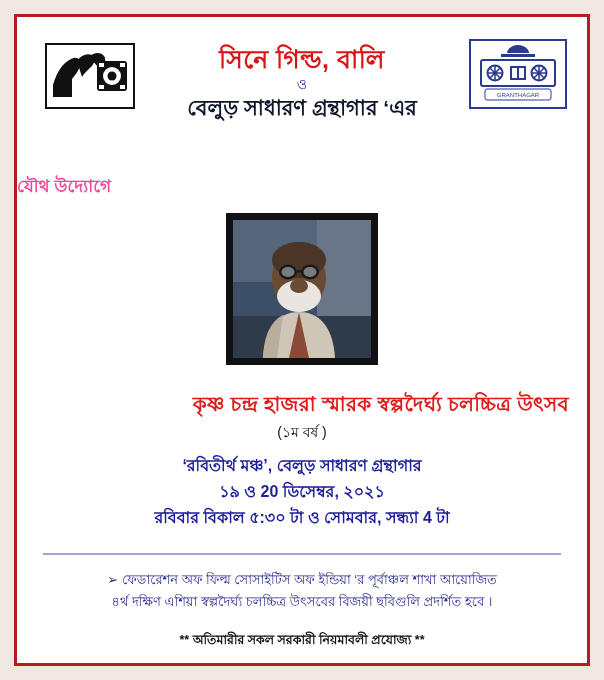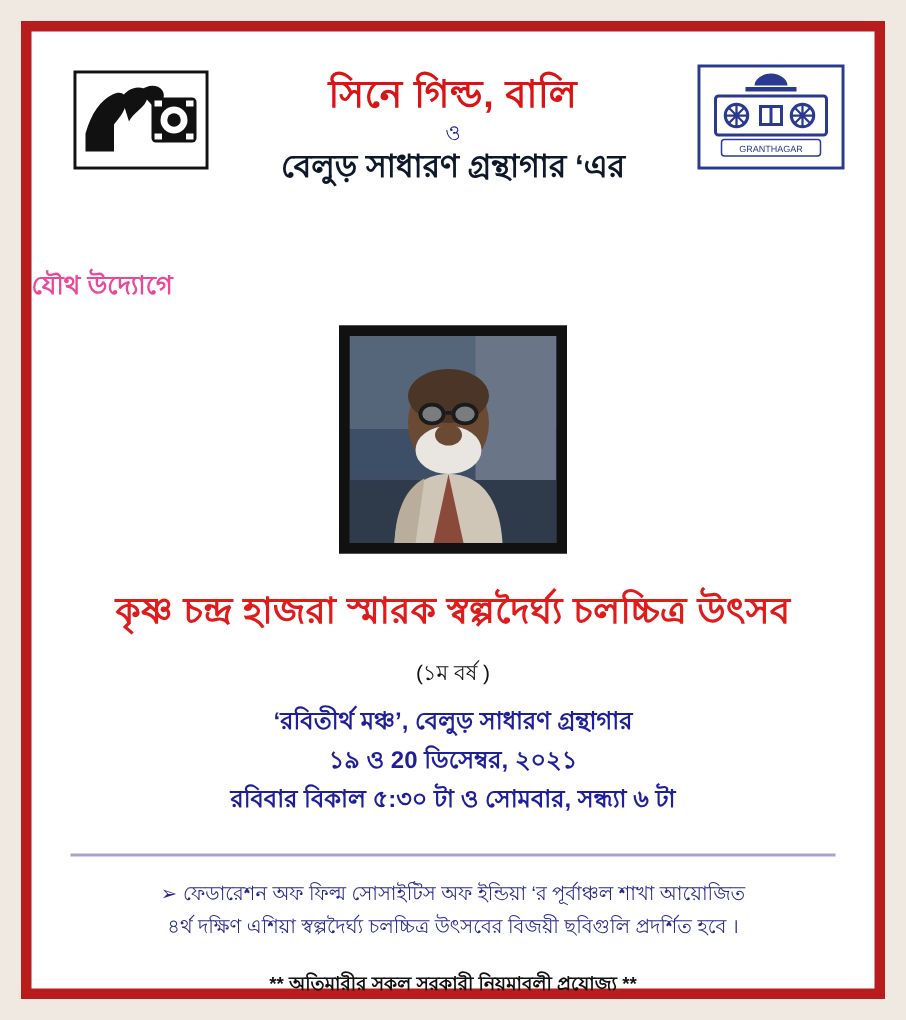--- a/index.html
+++ b/index.html
@@ -13,21 +13,21 @@
     font-family: "Liberation Sans", sans-serif;
     overflow: hidden;
   }
   .poster {
     position: absolute;
     left: 14px;
     top: 14px;
     width: 576px;
     height: 652px;
     background: #ffffff;
-    border: 7px solid #b91c1c;
+    border: 3px solid #b91c1c;
     box-sizing: border-box;
   }
   .header {
     position: relative;
     height: 150px;
   }
   .logo-left {
     position: absolute;
     left: 28px;
     top: 26px;
@@ -92,32 +92,32 @@
     border: 7px solid #111;
     box-sizing: border-box;
     background: #2b2b2b;
     position: relative;
     overflow: hidden;
   }
   .portrait-wrap svg { display: block; }
 
   .fest-title {
     margin: 26px 18px 0;
-    text-align: center;
+    text-align: right;
     color: #e01b1b;
-    font-size: 24px;
+    font-size: 20px;
     font-weight: bold;
     letter-spacing: 0.3px;
     line-height: 26px;
   }
   .fest-year {
     text-align: center;
     color: #111;
     font-size: 14px;
-    margin-top: 16px;
+    margin-top: 4px;
   }
   .venue {
     margin-top: 8px;
     text-align: center;
     color: #1f1f9c;
     font-size: 16px;
     line-height: 26px;
     font-weight: bold;
   }
   .divider {
@@ -229,21 +229,21 @@
       <path d="M30 138 C31 112 40 100 50 95 L44 138 Z" fill="#b9ad9c"></path>
     </svg>
   </div>
 
   <div class="fest-title">কৃষ্ণ চন্দ্র হাজরা স্মারক স্বল্পদৈর্ঘ্য চলচ্চিত্র উৎসব</div>
   <div class="fest-year">(১ম বর্ষ )</div>
 
   <div class="venue">
     <div>‘রবিতীর্থ মঞ্চ’, বেলুড় সাধারণ গ্রন্থাগার</div>
     <div>১৯ ও 20 ডিসেম্বর, ২০২১</div>
-    <div>রবিবার বিকাল ৫:৩০ টা ও সোমবার, সন্ধ্যা ৬ টা</div>
+    <div>রবিবার বিকাল ৫:৩০ টা ও সোমবার, সন্ধ্যা 4 টা</div>
   </div>
 
   <div class="divider"></div>
 
   <div class="notes">
     <span class="note-line">
       <span class="note-bullet">➢</span><span>ফেডারেশন অফ ফিল্ম সোসাইটিস অফ ইন্ডিয়া ‘র পূর্বাঞ্চল শাখা আয়োজিত</span>
     </span>
     <span class="note-line">৪র্থ দক্ষিণ এশিয়া স্বল্পদৈর্ঘ্য চলচ্চিত্র উৎসবের বিজয়ী ছবিগুলি প্রদর্শিত হবে ।</span>
   </div>

